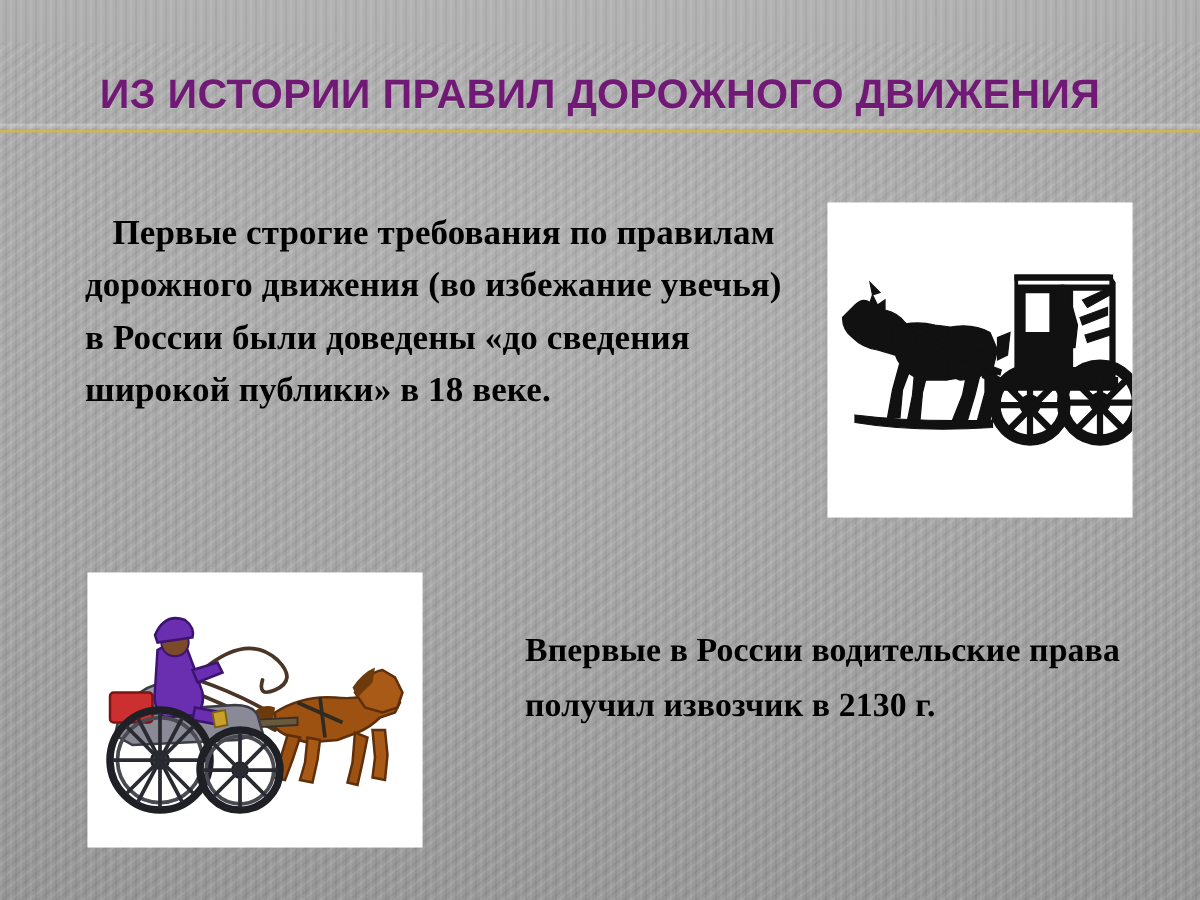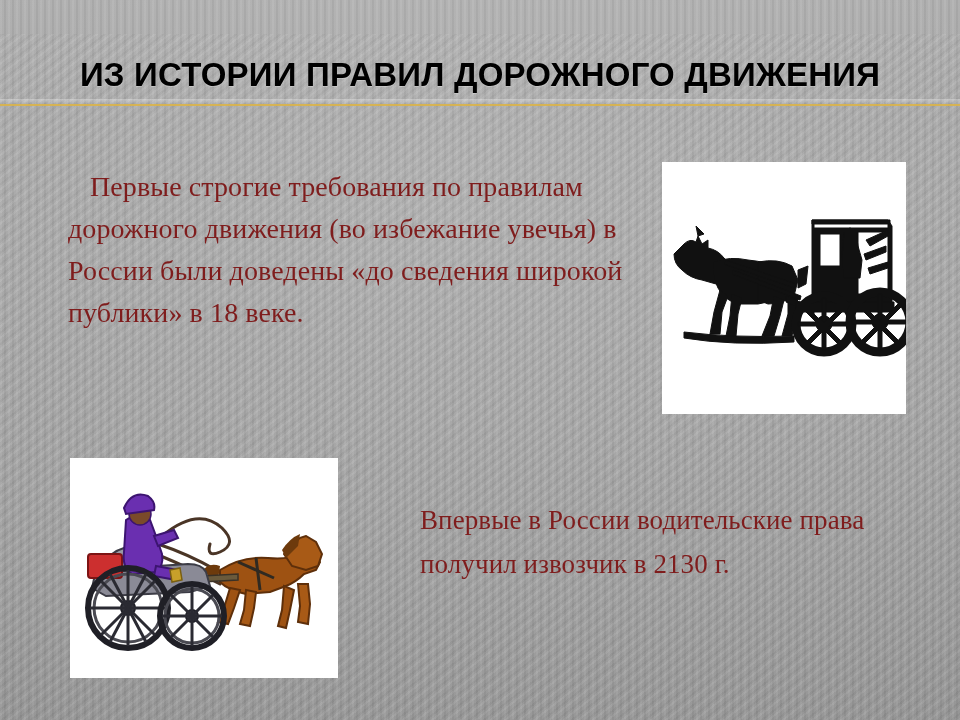--- a/index.html
+++ b/index.html
@@ -79,21 +79,21 @@
     position: absolute;
     left: 60px;
     top: 52px;
     width: 840px;
     text-align: center;
     font-family: "Liberation Sans", sans-serif;
     font-weight: bold;
     font-size: 33px;
     line-height: 46px;
     letter-spacing: 0.2px;
-    color: #000000;
+    color: #701a75;
     z-index: 6;
     text-shadow: 0 1px 0 rgba(255,255,255,0.25);
   }
 
   .rule-light {
     position: absolute;
     left: 0;
     top: 99px;
     width: 960px;
     height: 4px;
@@ -108,23 +108,23 @@
     width: 960px;
     height: 2px;
     background: #d9b34c;
     opacity: 0.92;
     z-index: 3;
   }
 
   
   .para {
     position: absolute;
-    color: #7f1d1d;
+    color: #000000;
     font-family: "Liberation Serif", serif;
-    font-weight: normal;
+    font-weight: bold;
     z-index: 6;
   }
   .para-main {
     left: 68px;
     top: 166px;
     width: 575px;
     font-size: 28px;
     line-height: 42px;
     text-indent: 22px;
     letter-spacing: 0.1px;

